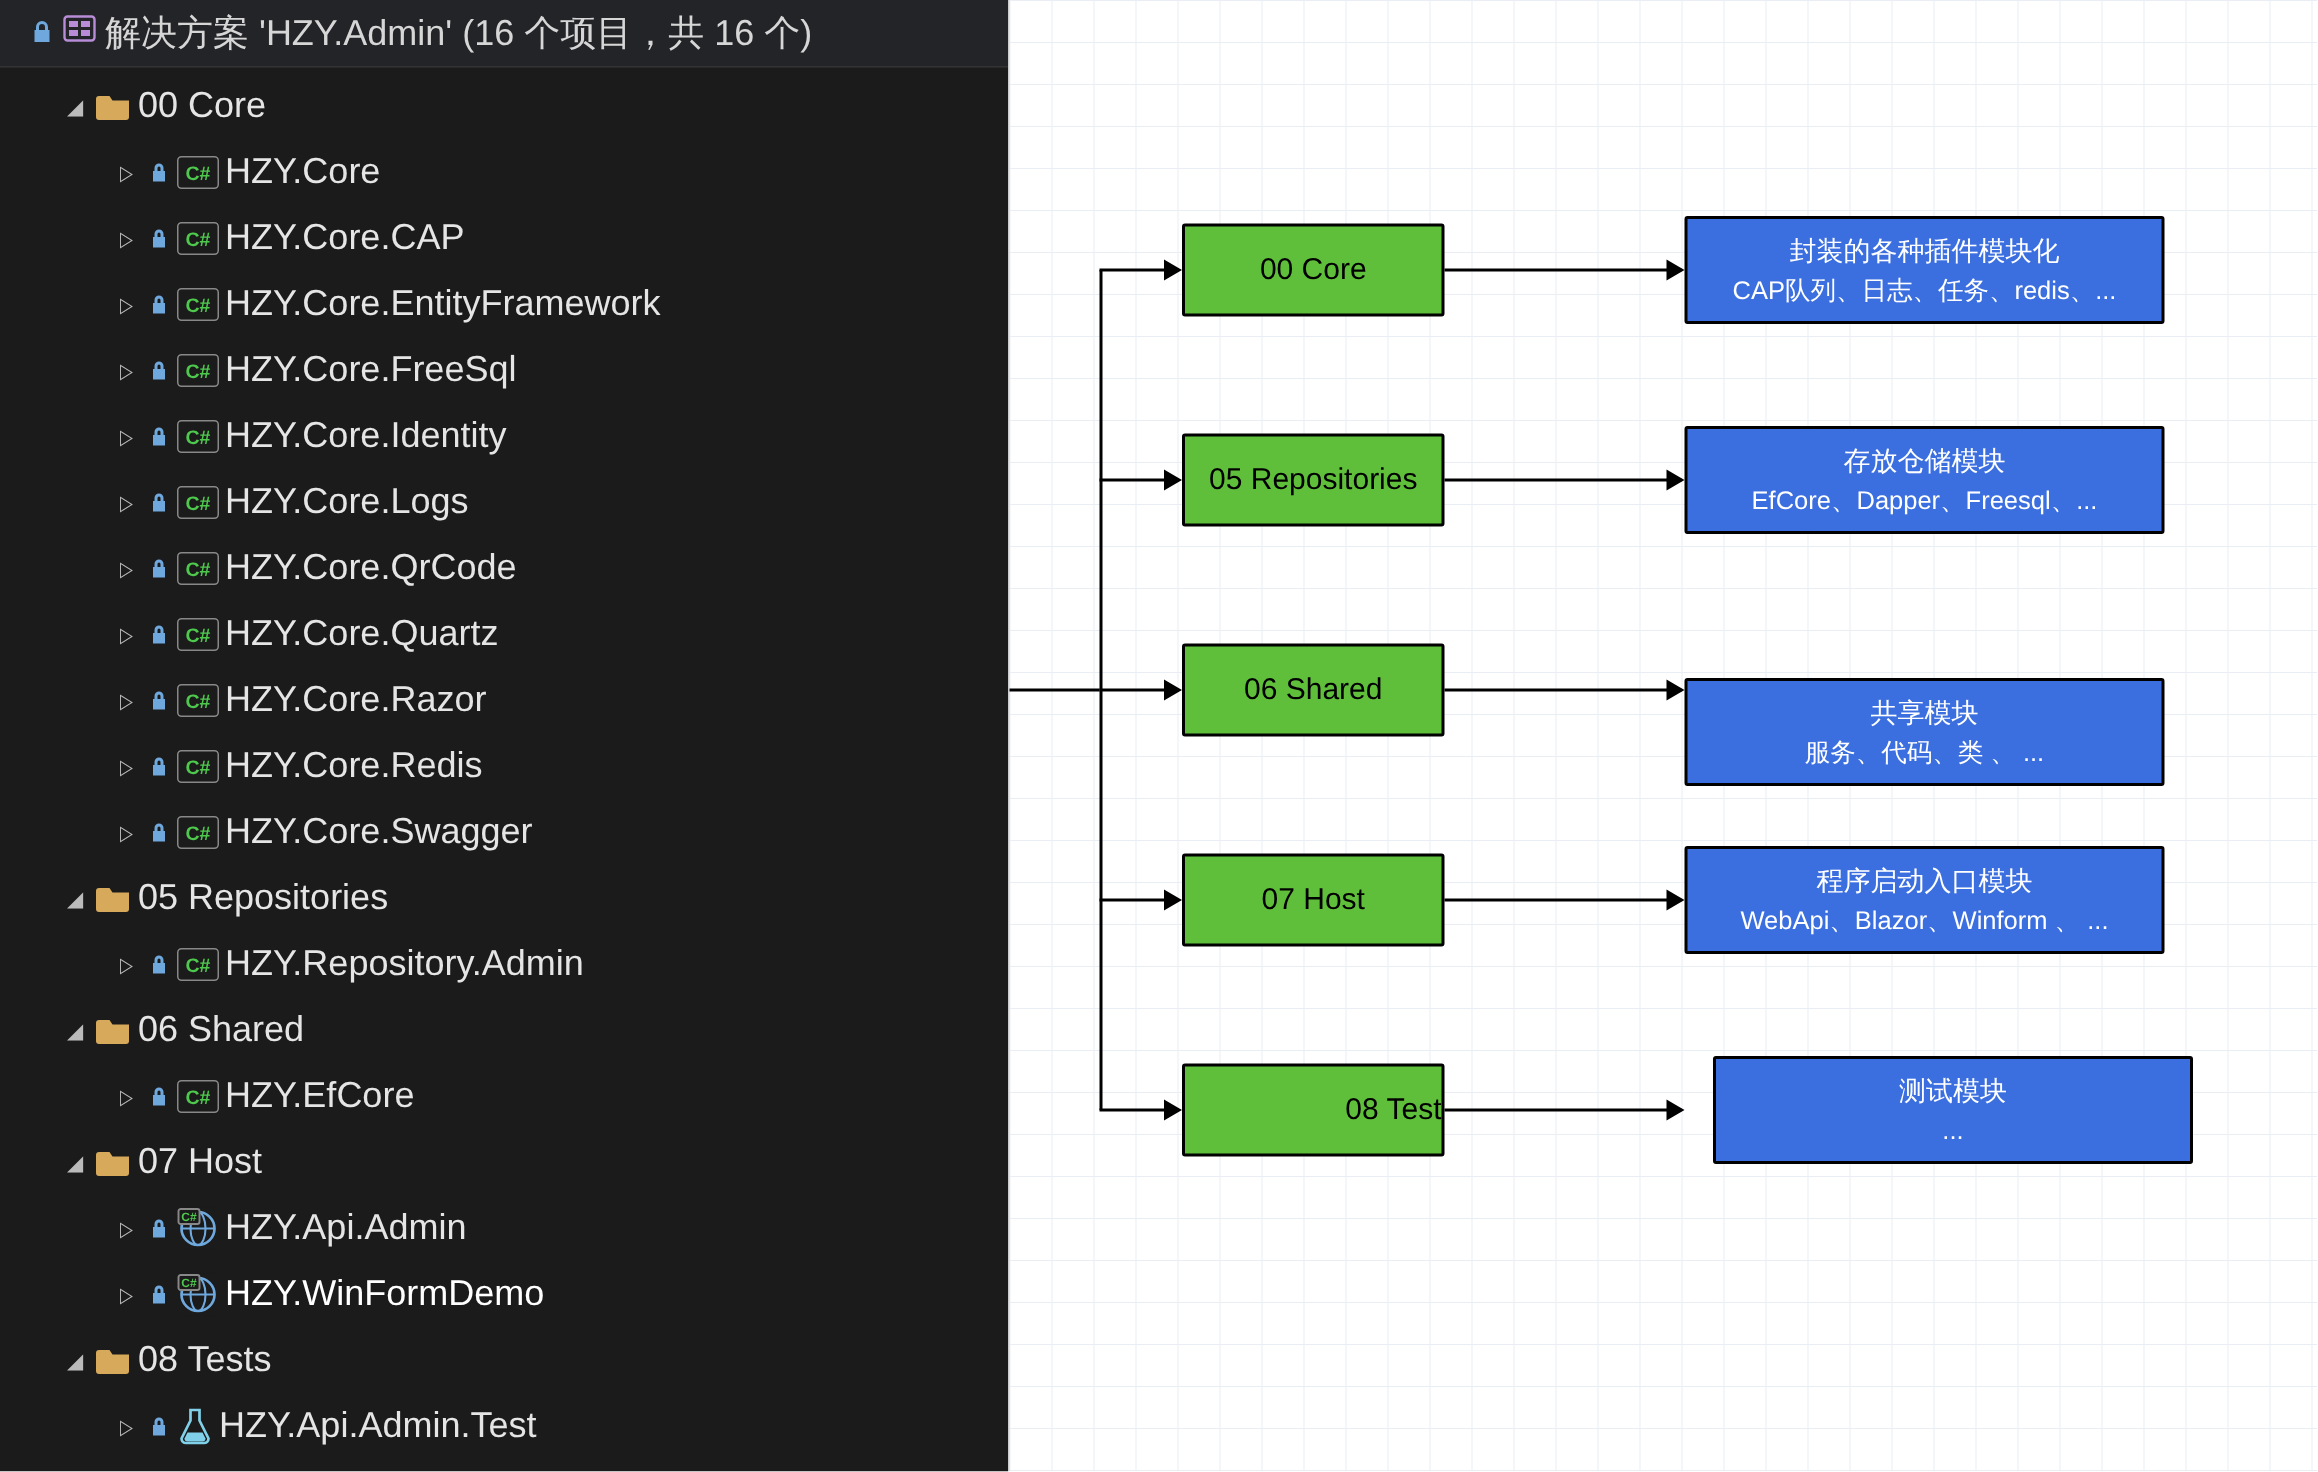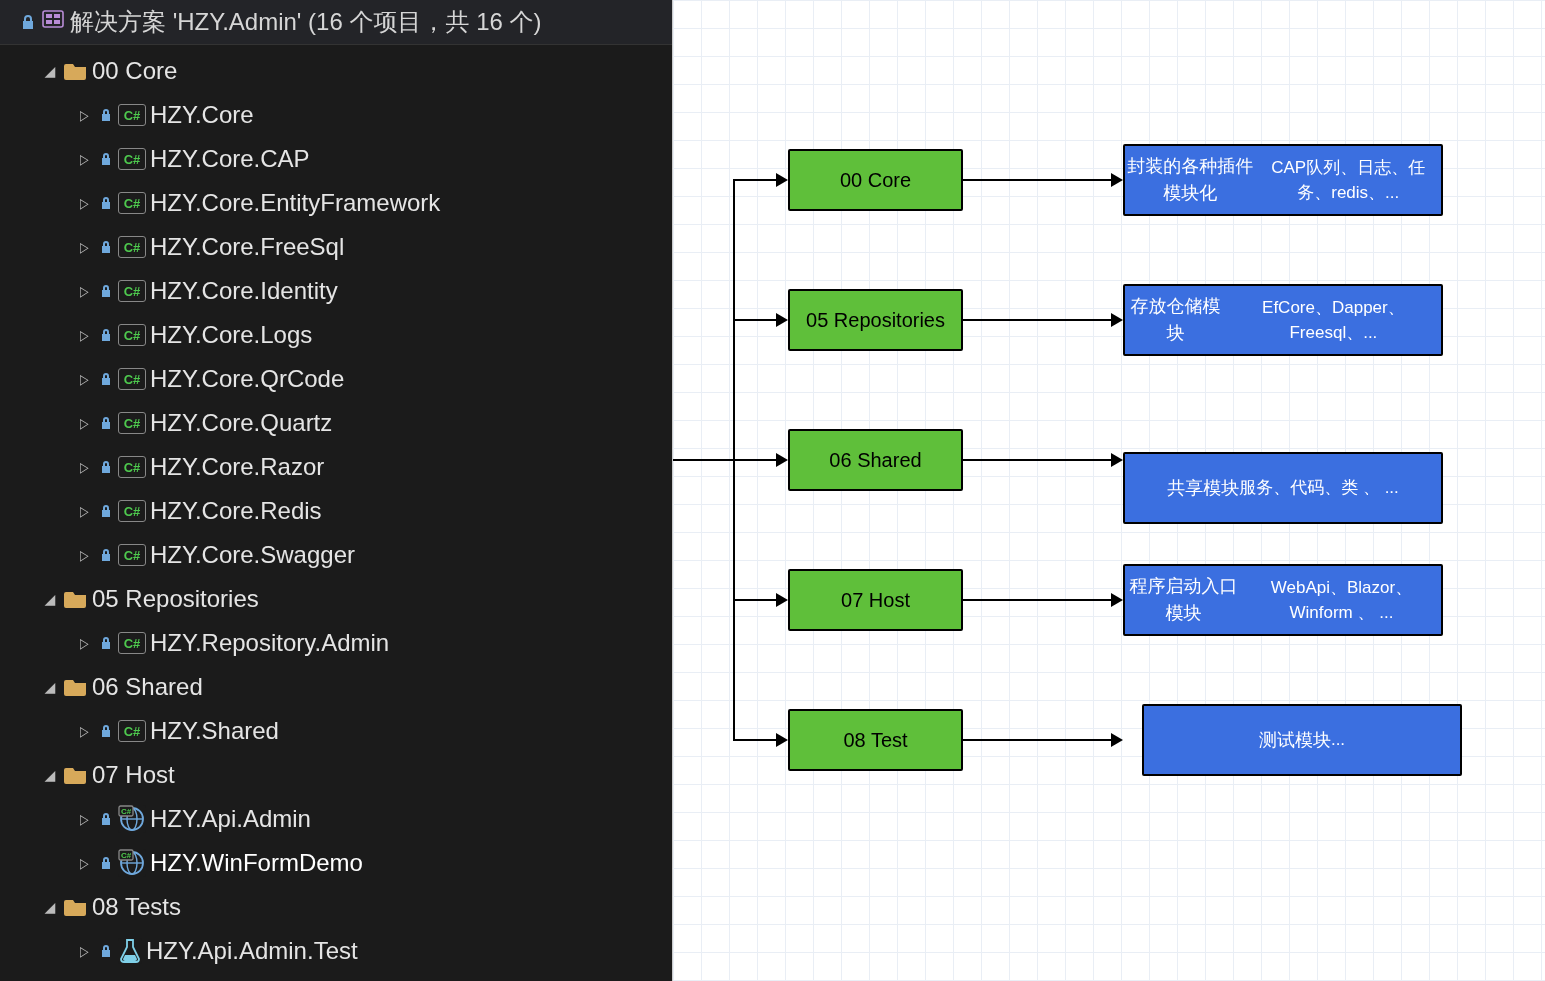--- a/index.html
+++ b/index.html
@@ -86,21 +86,21 @@
   }
   .blue-box {
     position:absolute;
     width: 320px;
     height: 72px;
     background:#3b6fe0;
     border:2px solid #000;
     color:#fff;
     font-size:18px;
     display:flex;
-    flex-direction:row;
+    flex-direction:column;
     align-items:center;
     justify-content:center;
     text-align:center;
     line-height:1.5;
     border-radius:2px;
   }
   .blue-box .line2 { font-size:17px; }
 
   
   .hline { position:absolute; height:2px; background:#000; }
@@ -282,21 +282,21 @@
         <span class="row-label">06 Shared</span>
       </div>
       <div class="tree-row lvl-1">
         <span class="chev closed"></span>
         <span class="lock-mini">
           <svg viewBox="0 0 12 14" width="12" height="14">
             <path fill="#6fa8dc" d="M9 6V4a3 3 0 10-6 0v2H2v7h8V6H9zM5 4a1 1 0 112 0v2H5V4z"></path>
           </svg>
         </span>
         <span class="proj-icon">C#</span>
-        <span class="row-label">HZY.Shared</span>
+        <span class="row-label">HZY.EfCore</span>
       </div>
       <div class="tree-row lvl-0">
         <span class="chev open"></span>
         <span class="folder-icon">
           <svg viewBox="0 0 24 20">
             <path fill="#d7a95a" d="M2 3h7l2 3h11v11a2 2 0 01-2 2H2a2 2 0 01-2-2V5a2 2 0 012-2z"></path>
           </svg>
         </span>
         <span class="row-label">07 Host</span>
       </div>
@@ -406,21 +406,21 @@
         <span>07 Host</span>
       </div>
       <div class="hline" style="left: 290px; top: 599px; width: 158px;"></div>
       <div class="arrowhead" style="left: 438px; top: 593px;"></div>
       <div class="blue-box" style="left: 450px; top: 564px;">
         <div>程序启动入口模块</div>
         <div class="line2">WebApi、Blazor、Winform 、 ...</div>
       </div>
       <div class="hline" style="left: 60px; top: 739px; width: 53px;"></div>
       <div class="arrowhead" style="left: 103px; top: 733px;"></div>
-      <div class="green-box" style="left: 115px; top: 709px;">
+      <div class="green-box" style="left: 115px; top: 709px; justify-content: flex-end;">
         <span>08 Test</span>
       </div>
       <div class="hline" style="left: 290px; top: 739px; width: 158px;"></div>
       <div class="arrowhead" style="left: 438px; top: 733px;"></div>
       <div class="blue-box" style="left: 469px; top: 704px;">
         <div>测试模块</div>
         <div class="line2">...</div>
       </div>
     </div>
 </div>

